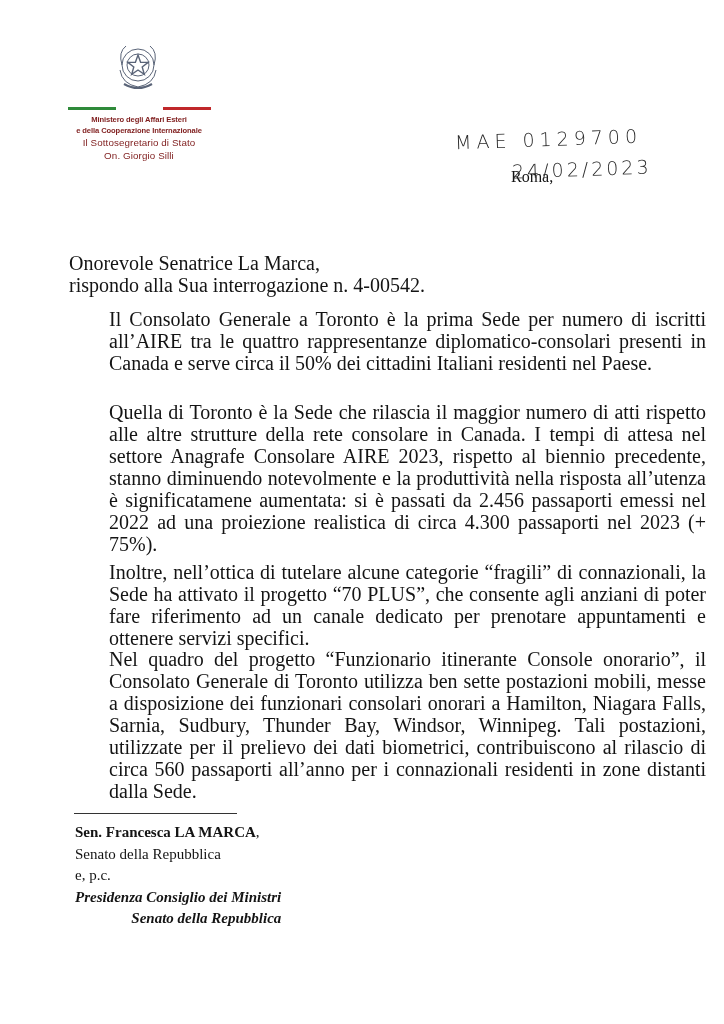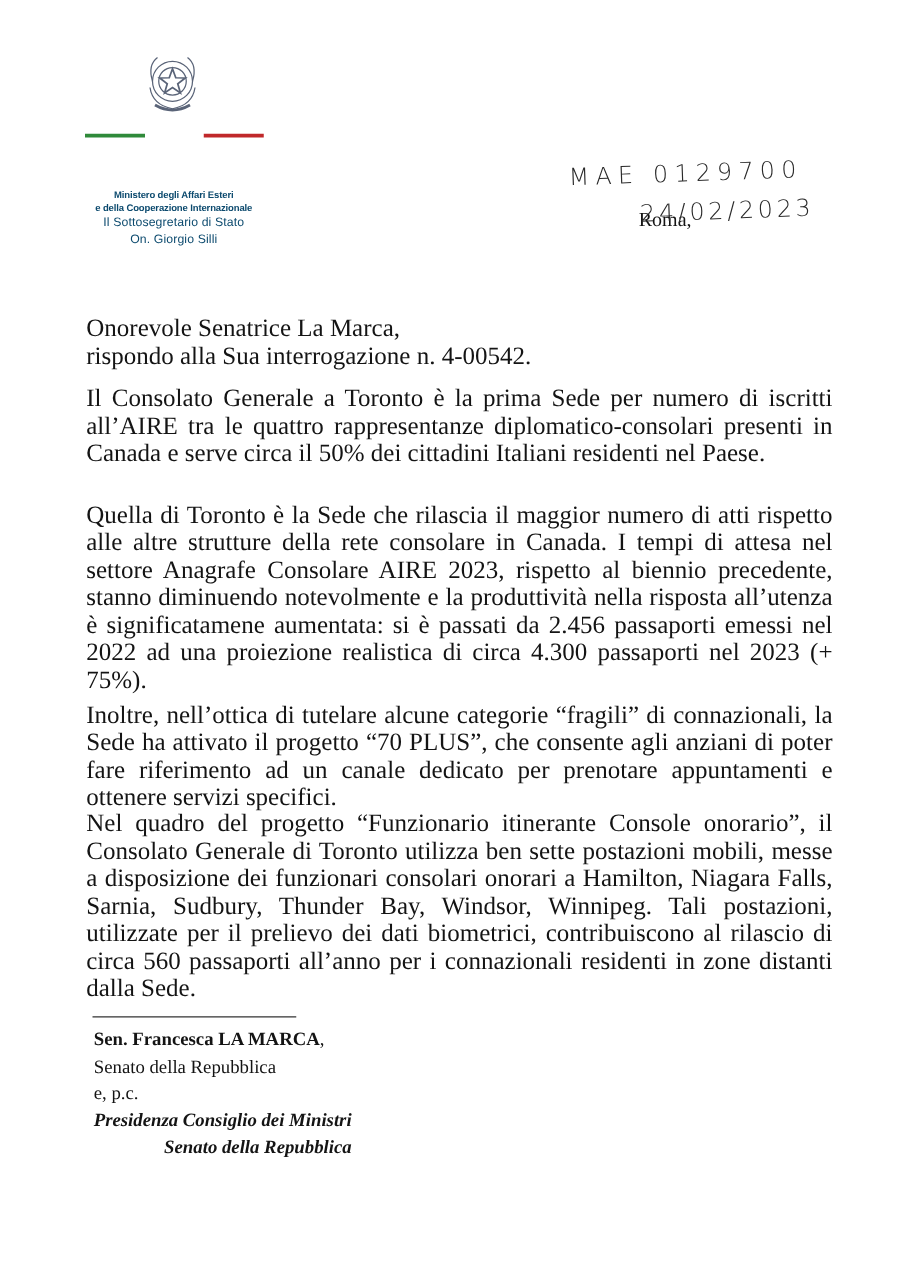--- a/index.html
+++ b/index.html
@@ -4,30 +4,30 @@
   <style>
     html, body { margin: 0; padding: 0; background: #ffffff; }
     body {
       width: 724px; height: 1024px; position: relative; overflow: hidden;
       font-family: "Liberation Serif", serif; color: #141414;
     }
     .emblem { position: absolute; left: 112px; top: 40px; width: 52px; height: 54px; }
     .flag-green { position: absolute; left: 68px; top: 107px; width: 48px; height: 3px; background: #2f8a3a; }
     .flag-red { position: absolute; left: 163px; top: 107px; width: 48px; height: 3px; background: #c0282a; }
     .ministry { position: absolute; left: 60px; top: 114px; width: 158px; text-align: center;
-      font-family: "Liberation Sans", sans-serif; color: #0c4a6e; margin-top: 36px; }
+      font-family: "Liberation Sans", sans-serif; color: #7f1d1d; }
     .ministry .l1 { font-size: 7.6px; line-height: 11px; font-weight: bold; letter-spacing: -0.1px; }
     .ministry .l2 { font-size: 9.8px; line-height: 13px; font-weight: normal; letter-spacing: 0.1px; }
     .protocol { position: absolute; left: 455px; top: 128px; font-family: "DejaVu Sans", sans-serif;
       font-size: 19px; letter-spacing: 5px; color: #2a2a2a; font-weight: 200; transform: rotate(-2deg); }
     .place { position: absolute; left: 478px; top: 168px; font-size: 16px; margin-left: 33px; }
     .hand-date { position: absolute; left: 512px; top: 158px; font-family: "DejaVu Sans", sans-serif;
       font-size: 19px; letter-spacing: 3px; color: #2a2a2a; font-weight: 200; transform: rotate(-2deg); }
     .body-text { position: absolute; left: 69px; width: 597px; font-size: 20px; line-height: 22px; }
-    .just { text-align: justify; text-align-last: left; }
+    .just { text-align: justify; text-align-last: left; margin-left: 40px; }
     .p-salutation { top: 252px; }
     .p1 { top: 308px; }
     .p2 { top: 401px; }
     .p3 { top: 561px; }
     .p4 { top: 648px; font-family: Liberation Serif, serif; }
     .sep { position: absolute; left: 74px; top: 813px; width: 163px; height: 1px; background: #333; }
     .recipients { position: absolute; left: 75px; top: 822px; font-size: 15px; line-height: 21.6px; }
     .recipients .b { font-weight: bold; }
     .recipients .bi { font-weight: bold; font-style: italic; text-align: right; }
     .recipients .i { font-style: italic; }

